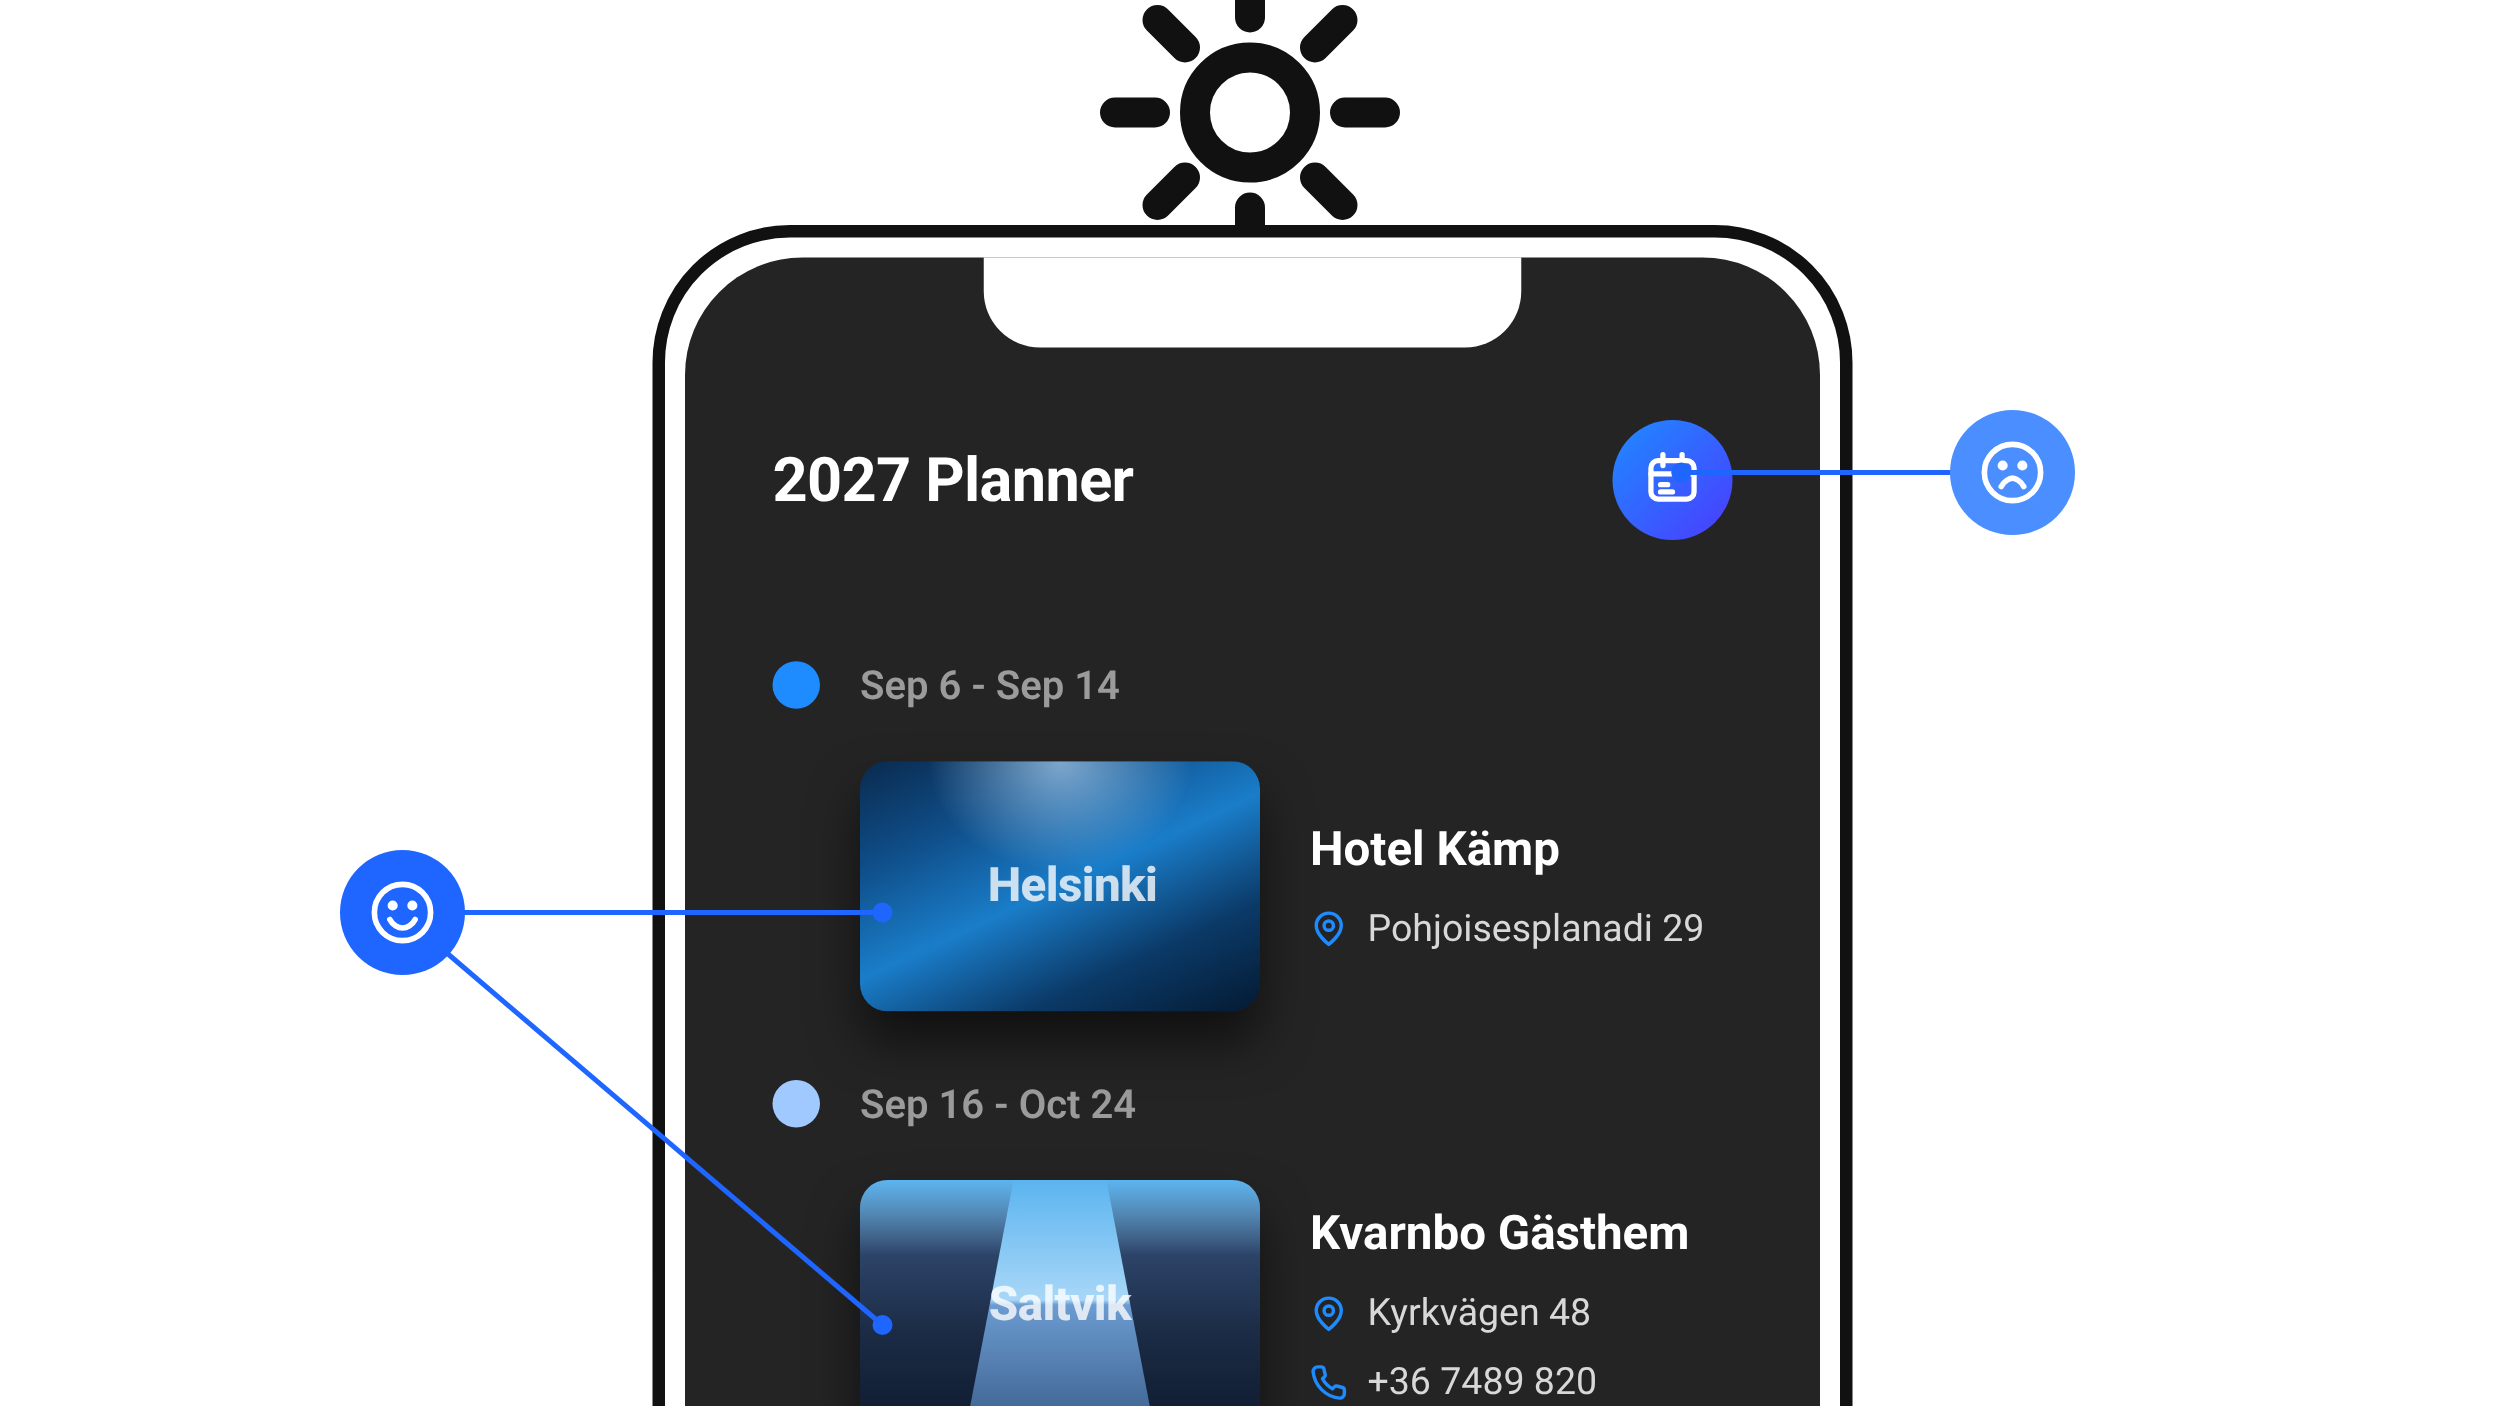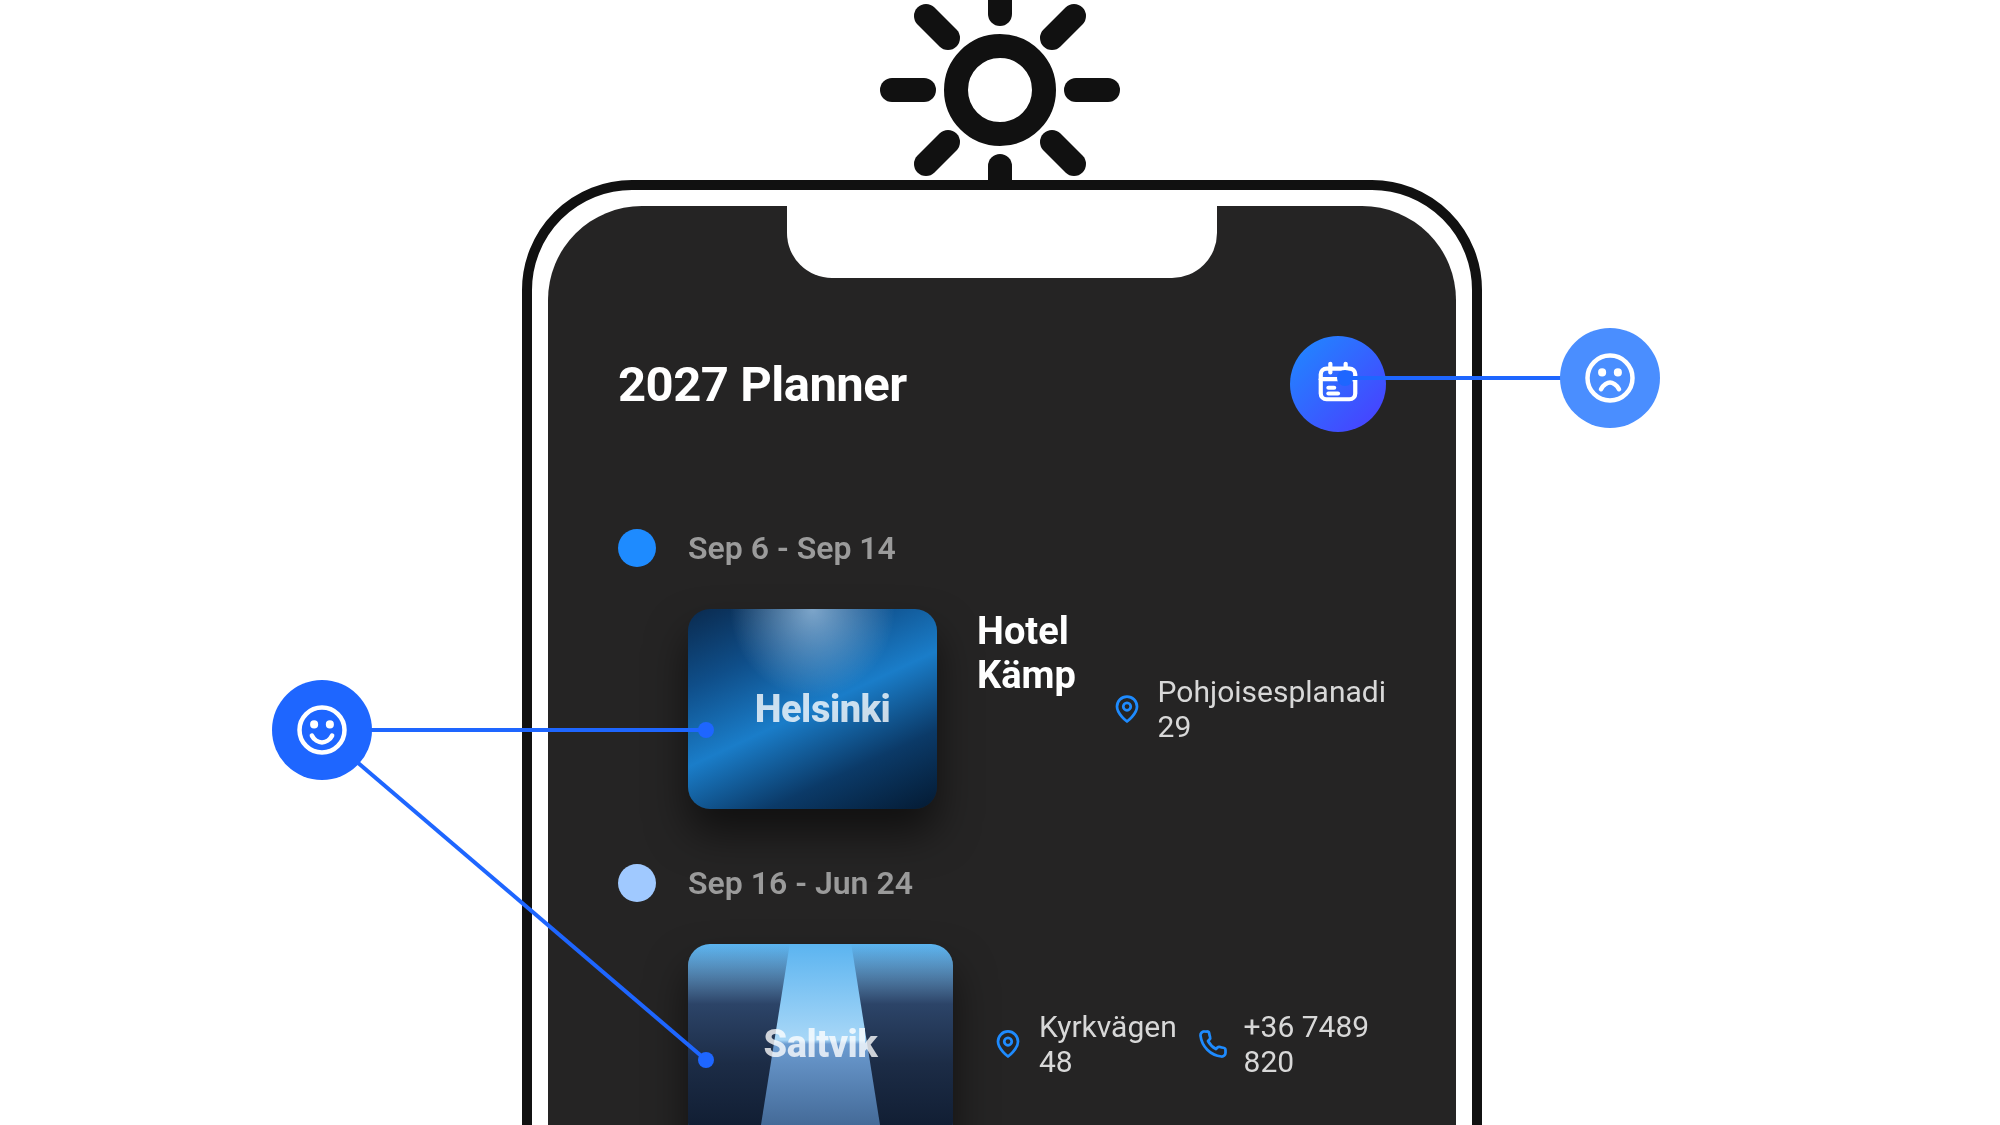--- a/index.html
+++ b/index.html
@@ -151,20 +151,21 @@
     position: relative;
     z-index: 2;
     font-size: 38px;
     font-weight: 800;
     color: rgba(255,255,255,0.78);
     letter-spacing: -0.5px;
   }
 
   .info {
     display: flex;
+    flex-direction: column;
     justify-content: center;
     gap: 20px;
   }
   .hotel-name {
     font-size: 38px;
     font-weight: 700;
     color: #ffffff;
     margin-bottom: 4px;
   }
   .info-line {
@@ -258,27 +259,28 @@
               </span>
               <span>Pohjoisesplanadi 29</span>
             </div>
           </div>
         </div>
       </div>
 
       <div class="trip">
         <div class="date-row">
           <span class="dot light"></span>
-          <span class="date-text">Sep 16 - Jun 24</span>
+          <span class="date-text">Sep 16 - Oct 24</span>
         </div>
         <div class="card-row">
           <div class="thumb saltvik">
             <span class="thumb-label">Saltvik</span>
           </div>
           <div class="info">
+            <div class="hotel-name">Kvarnbo Gästhem</div>
             <div class="info-line">
               <span class="mini-icon">
                 <svg viewBox="0 0 24 24" width="30" height="30" fill="none" stroke="#1e8bff" stroke-width="2.2" stroke-linecap="round" stroke-linejoin="round">
                   <path d="M20 10c0 6-8 12-8 12S4 16 4 10a8 8 0 1 1 16 0z"></path>
                   <circle cx="12" cy="10" r="3"></circle>
                 </svg>
               </span>
               <span>Kyrkvägen 48</span>
             </div>
             <div class="info-line">

